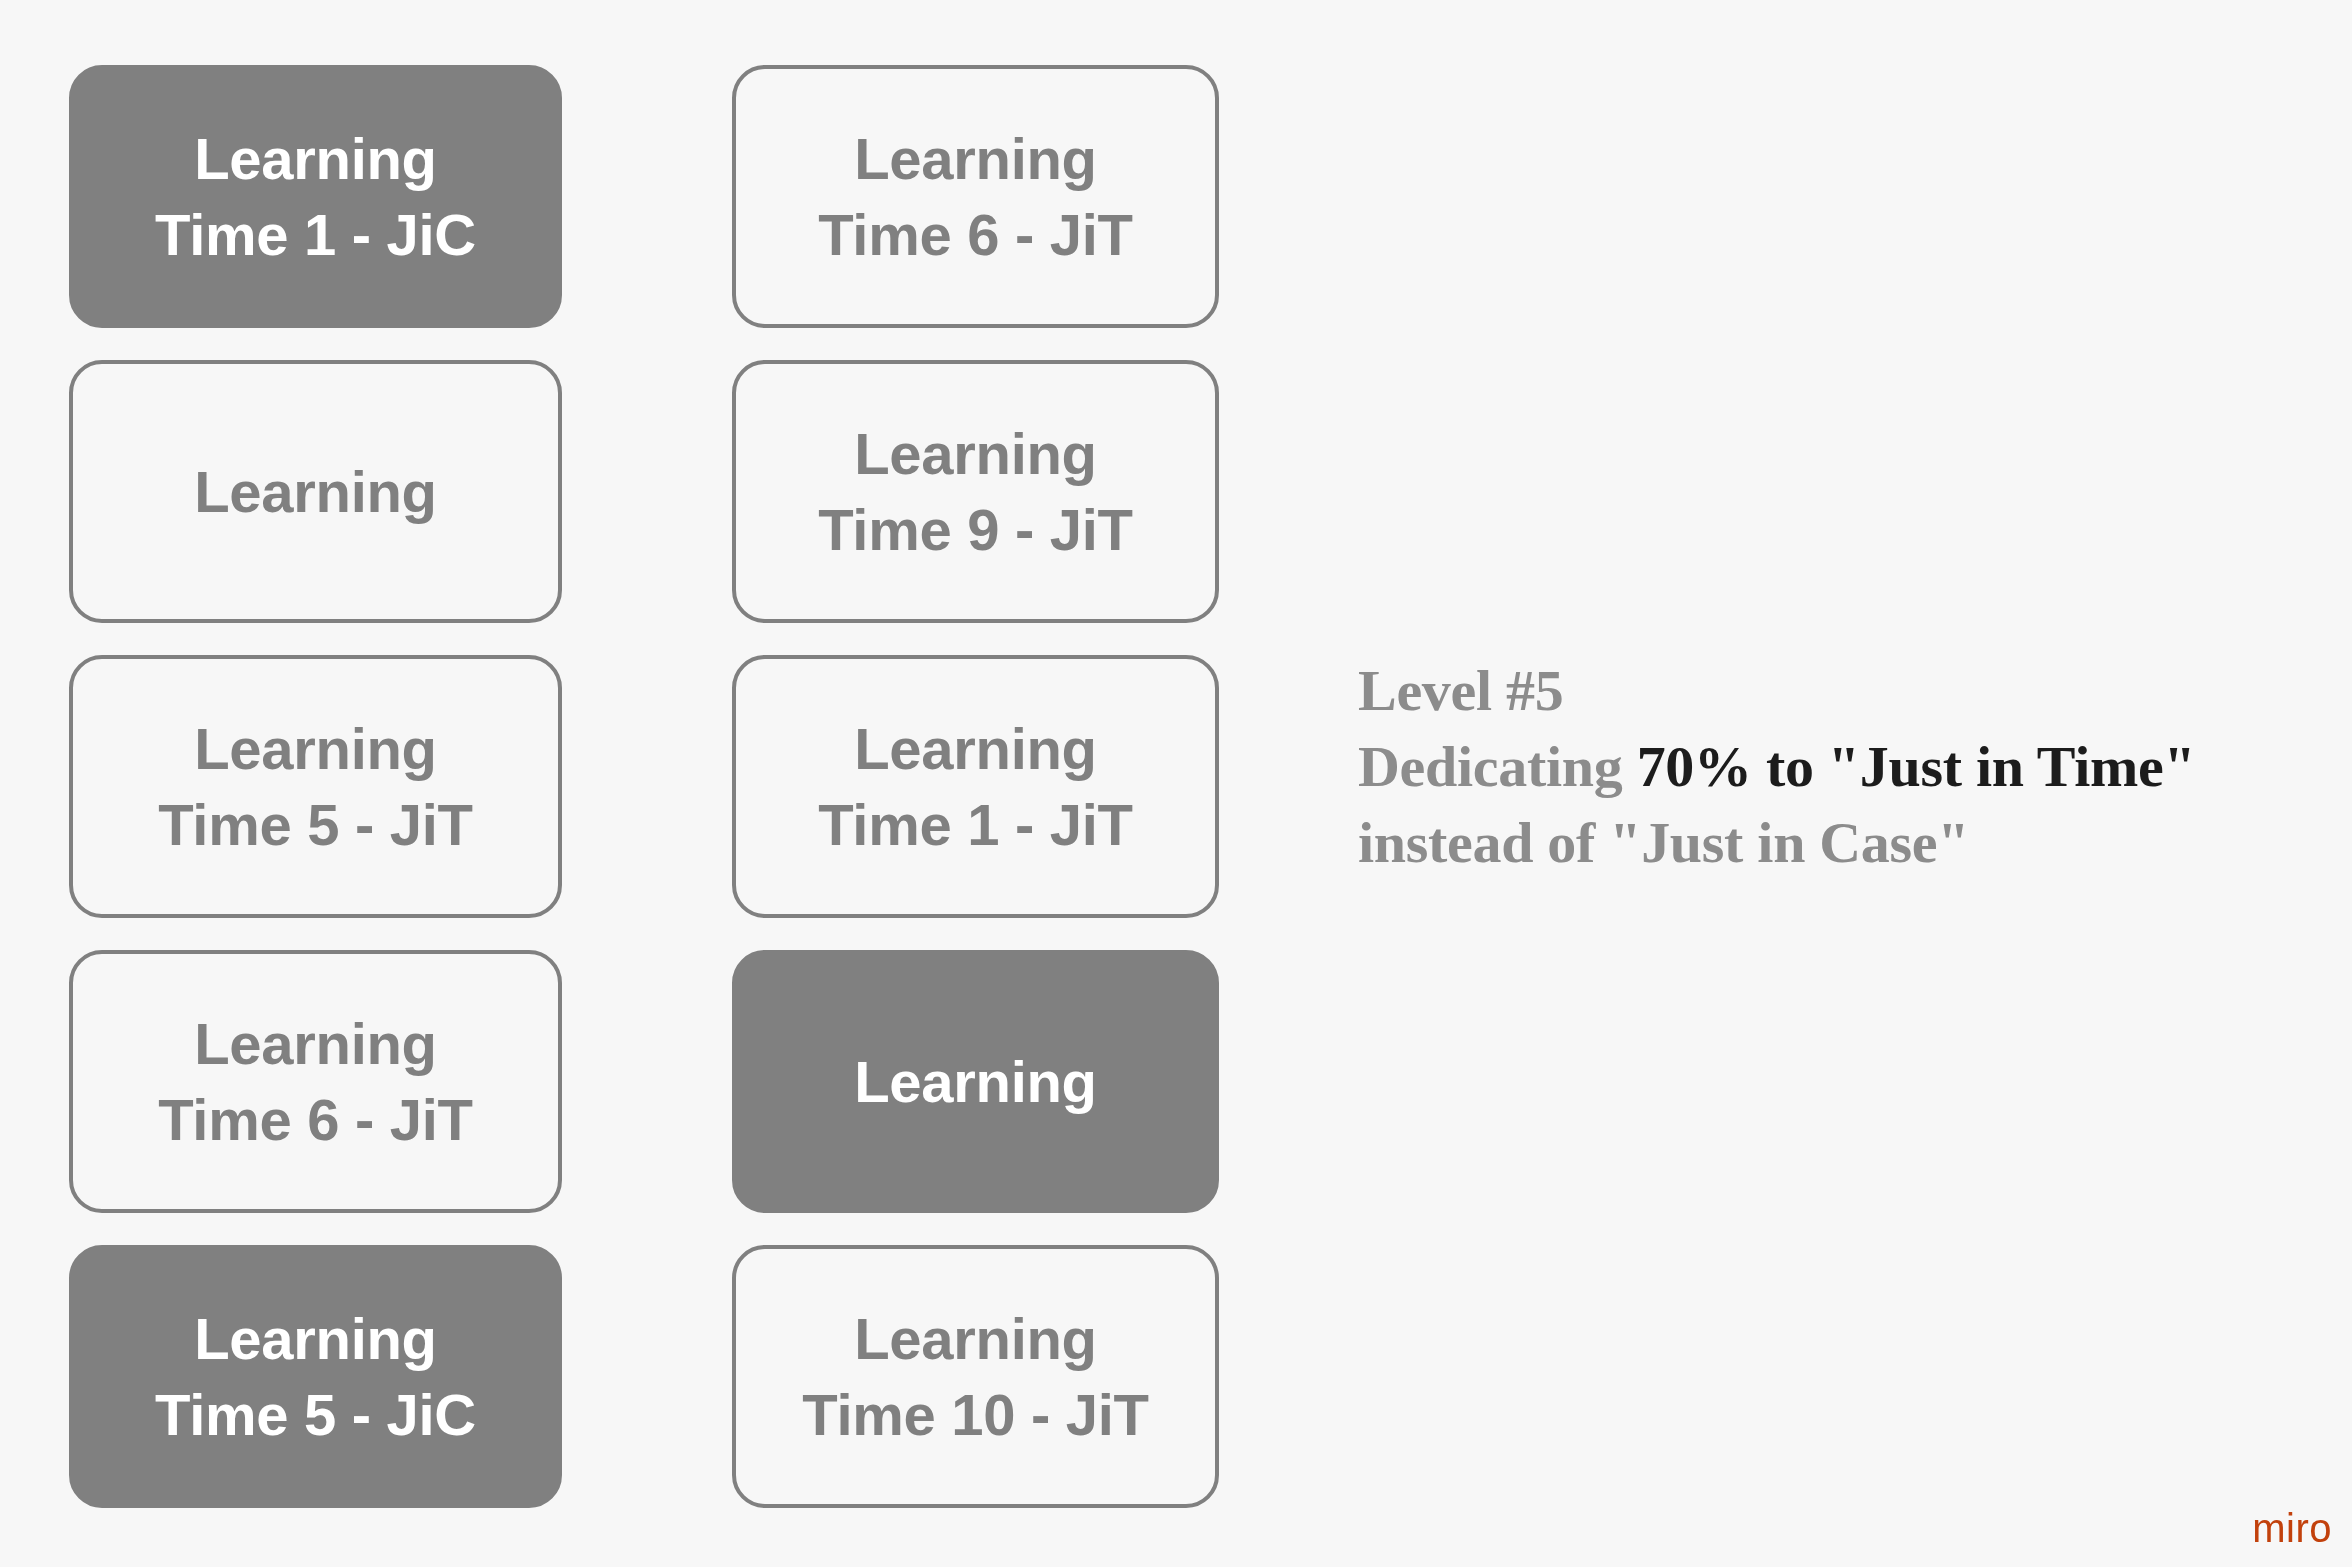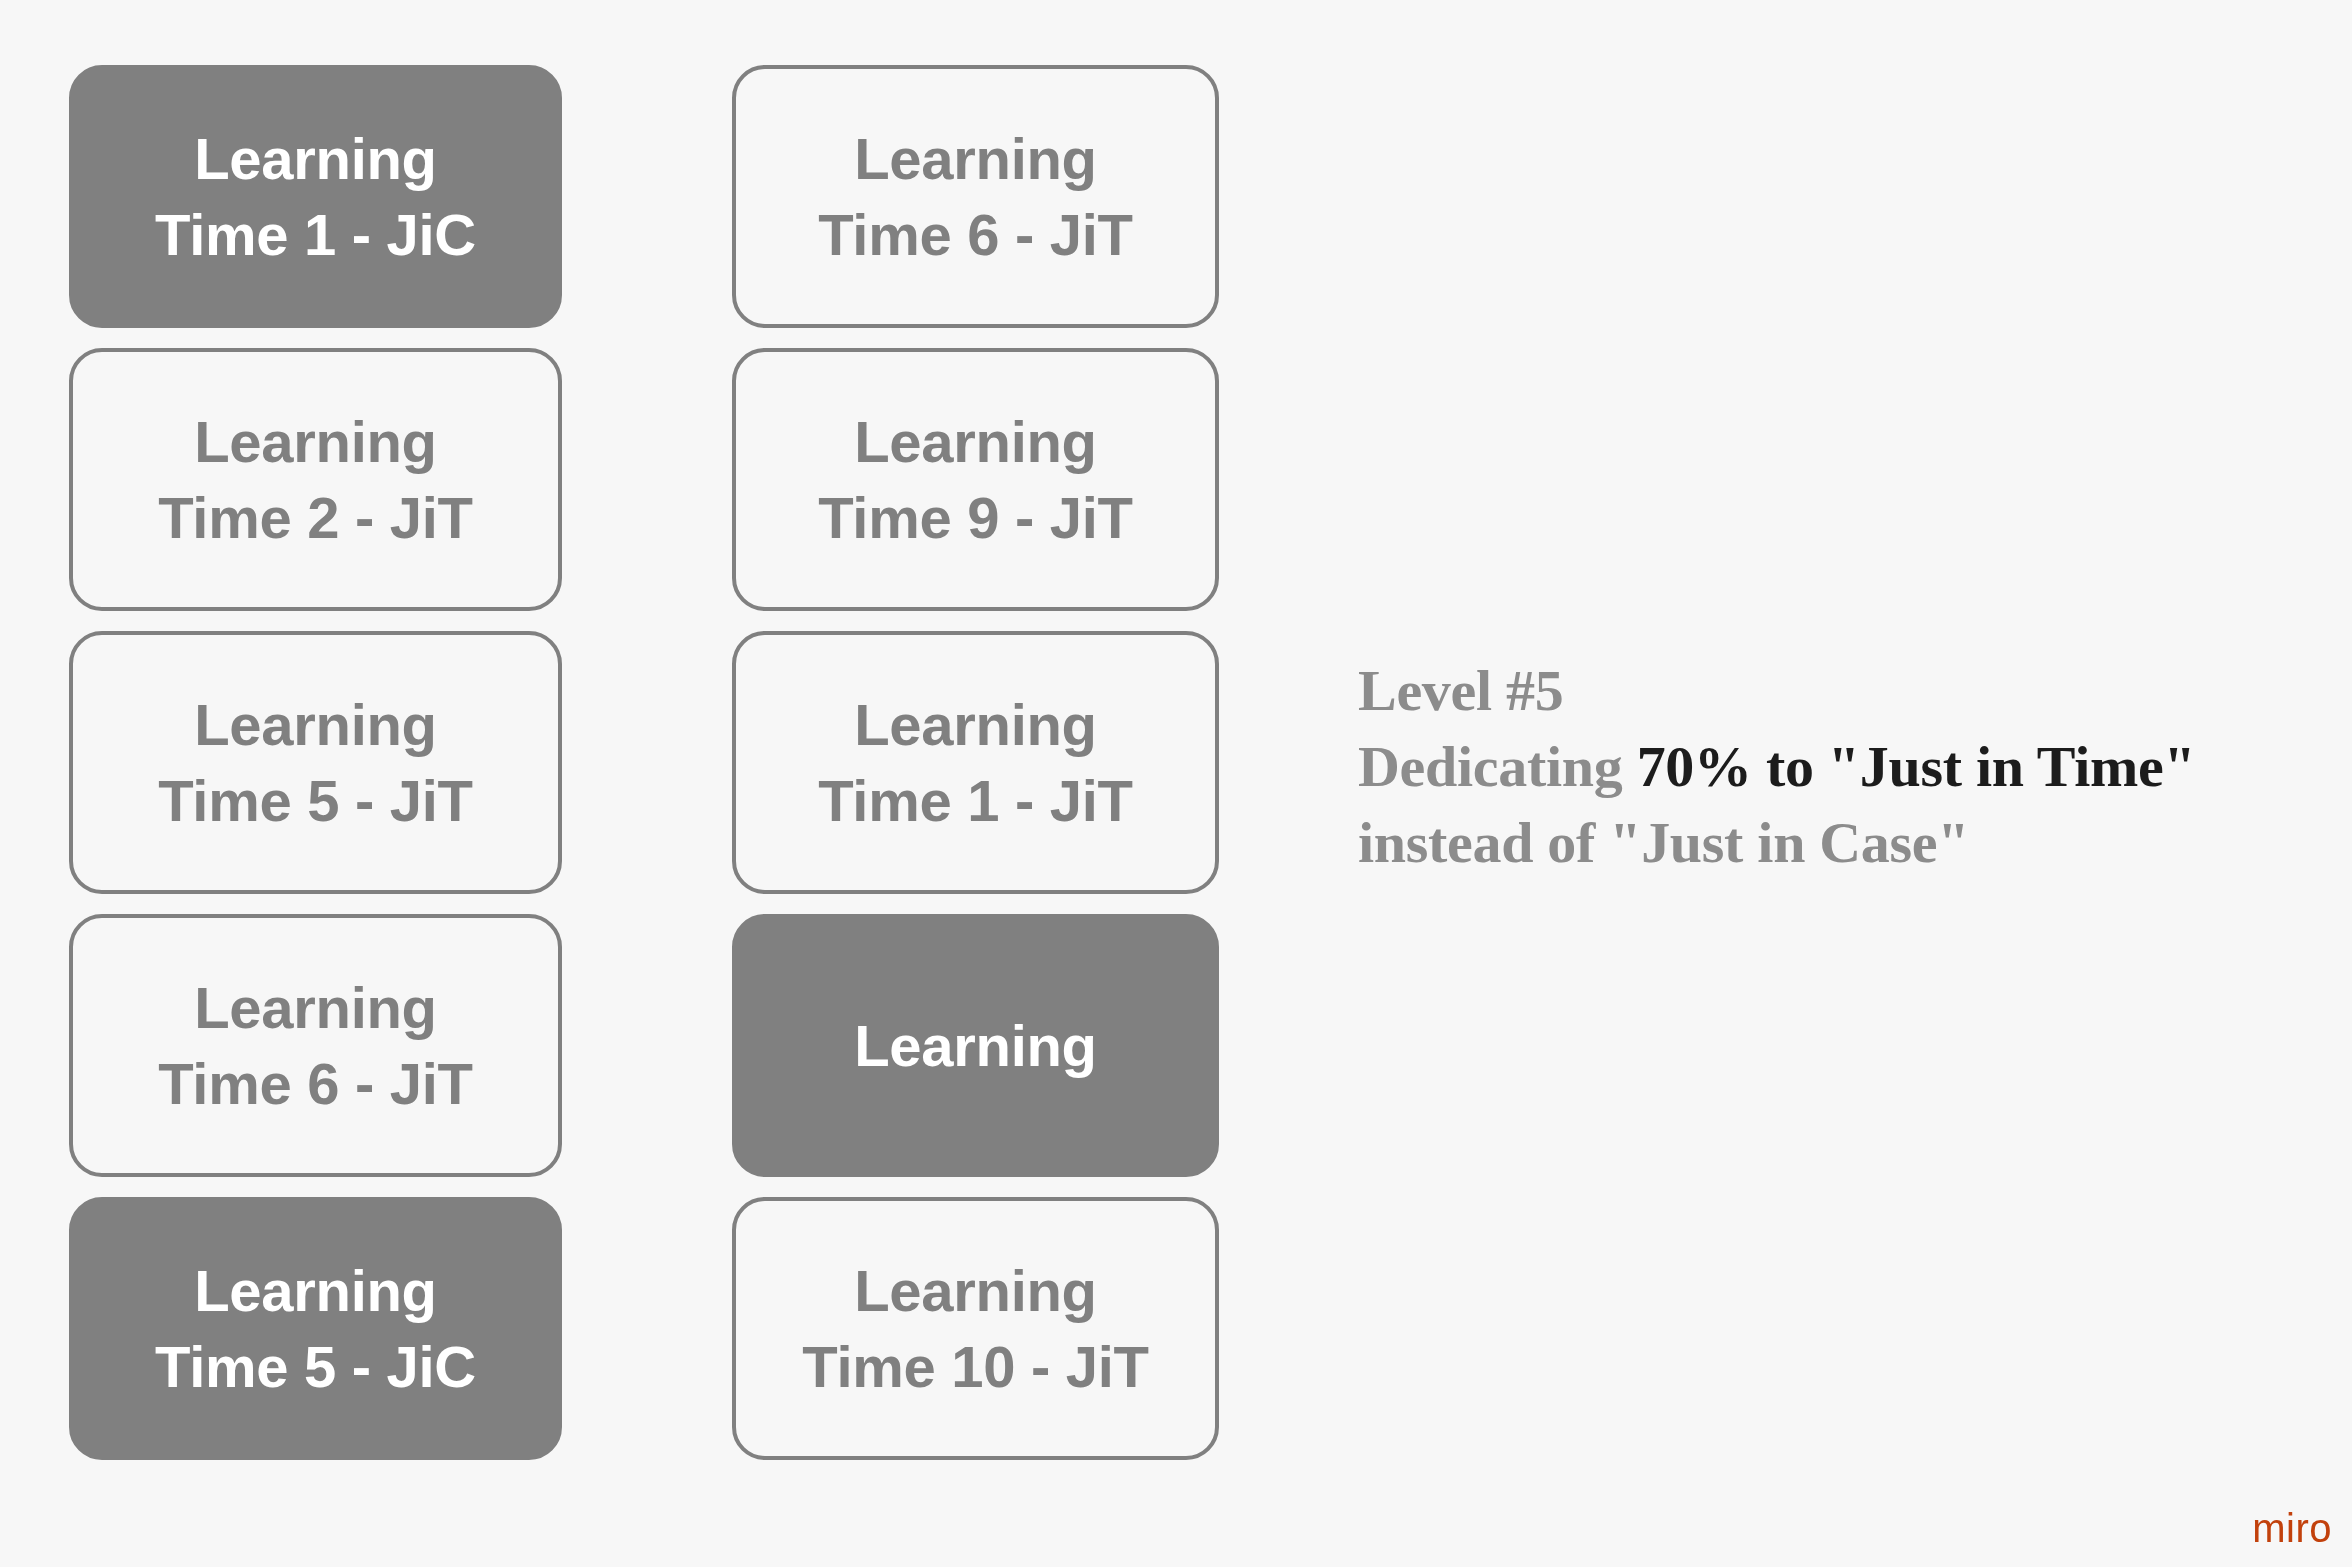--- a/index.html
+++ b/index.html
@@ -20,21 +20,21 @@
     position: absolute;
     inset: 0;
   }
 
   
   .column {
     position: absolute;
     top: 65px;
     display: flex;
     flex-direction: column;
-    gap: 20px;
+    gap: 32px;
   }
   #column-1 { left: 69px;  width: 493px; }
   #column-2 { left: 732px; width: 487px; }
 
   .card {
     height: 263px;
     box-sizing: border-box;
     border-radius: 33px;
     display: flex;
     flex-direction: column;
@@ -92,21 +92,20 @@
 
 <div id="board">
 
   <div class="column" id="column-1">
       <div class="card filled">
         <span class="line">Learning</span>
         <span class="line">Time 1 - JiC</span>
       </div>
       <div class="card outlined">
         <span class="line">Learning</span>
-        <span class="line">Time 2 - JiT</span>
       </div>
       <div class="card outlined">
         <span class="line">Learning</span>
         <span class="line">Time 5 - JiT</span>
       </div>
       <div class="card outlined">
         <span class="line">Learning</span>
         <span class="line">Time 6 - JiT</span>
       </div>
       <div class="card filled">

